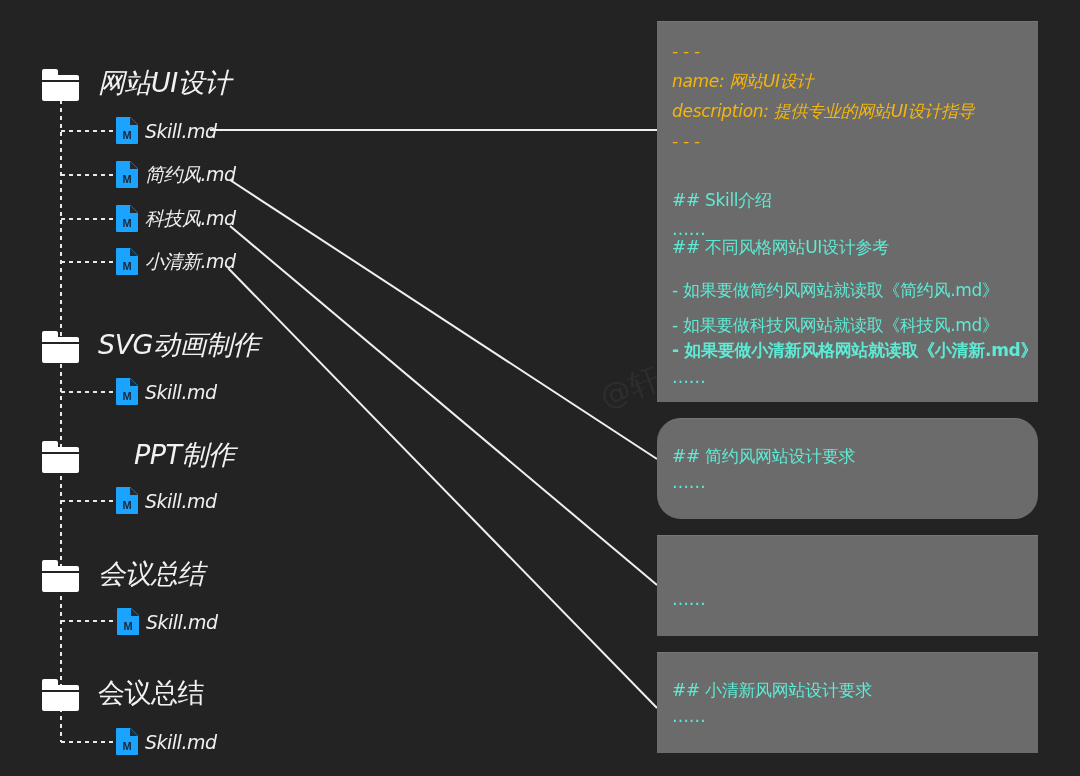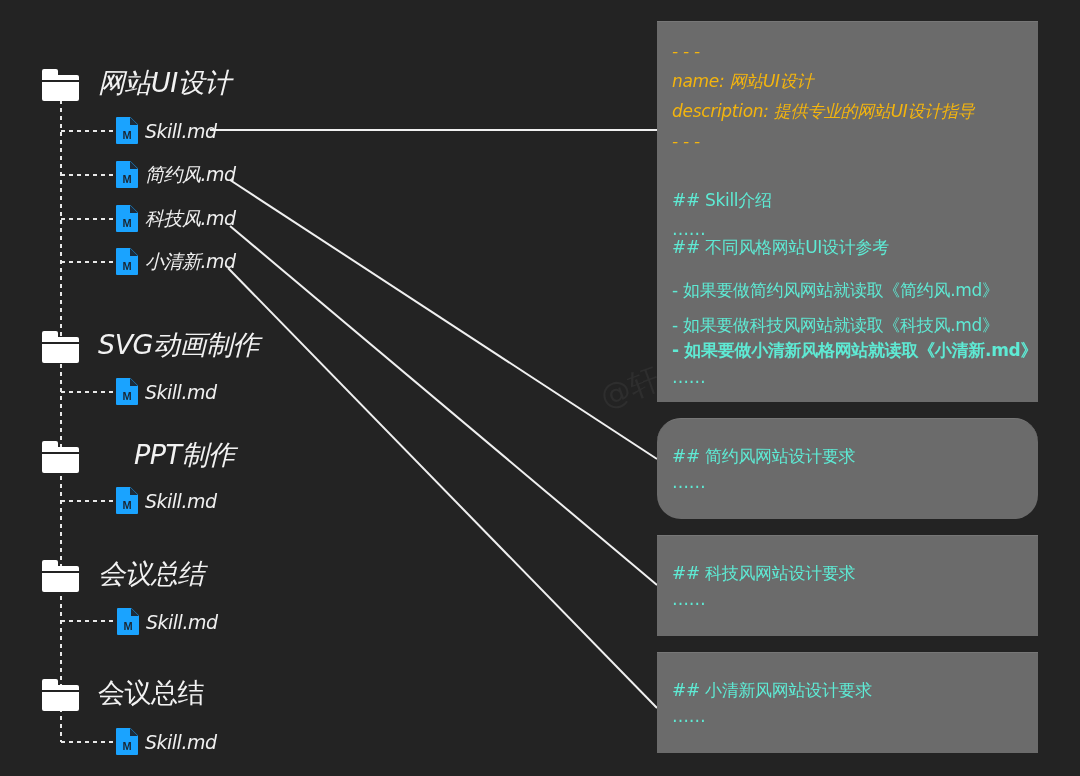--- a/index.html
+++ b/index.html
@@ -158,19 +158,18 @@
   <span class="txt" style="top:288px;">- 如果要做科技风网站就读取《科技风.md》</span>
   <span class="txt" style="top:313px;font-weight:bold;">- 如果要做小清新风格网站就读取《小清新.md》</span>
   <span class="txt" style="top:340px;">……</span>
 </div>
 
 <div class="box" style="top:418px;height:100px;border-radius:24px;">
   <span class="txt" style="top:22px;">## 简约风网站设计要求</span>
   <span class="txt" style="top:48px;">……</span>
 </div>
 <div class="box" style="top:535px;height:100px;">
-  <span class="txt" style="top:22px;">## 科技风网站设计要求</span>
   <span class="txt" style="top:48px;">……</span>
 </div>
 <div class="box" style="top:652px;height:100px;text-align:center;">
   <span class="txt" style="top:22px;">## 小清新风网站设计要求</span>
   <span class="txt" style="top:48px;">……</span>
 </div>
 
 </body></html>

